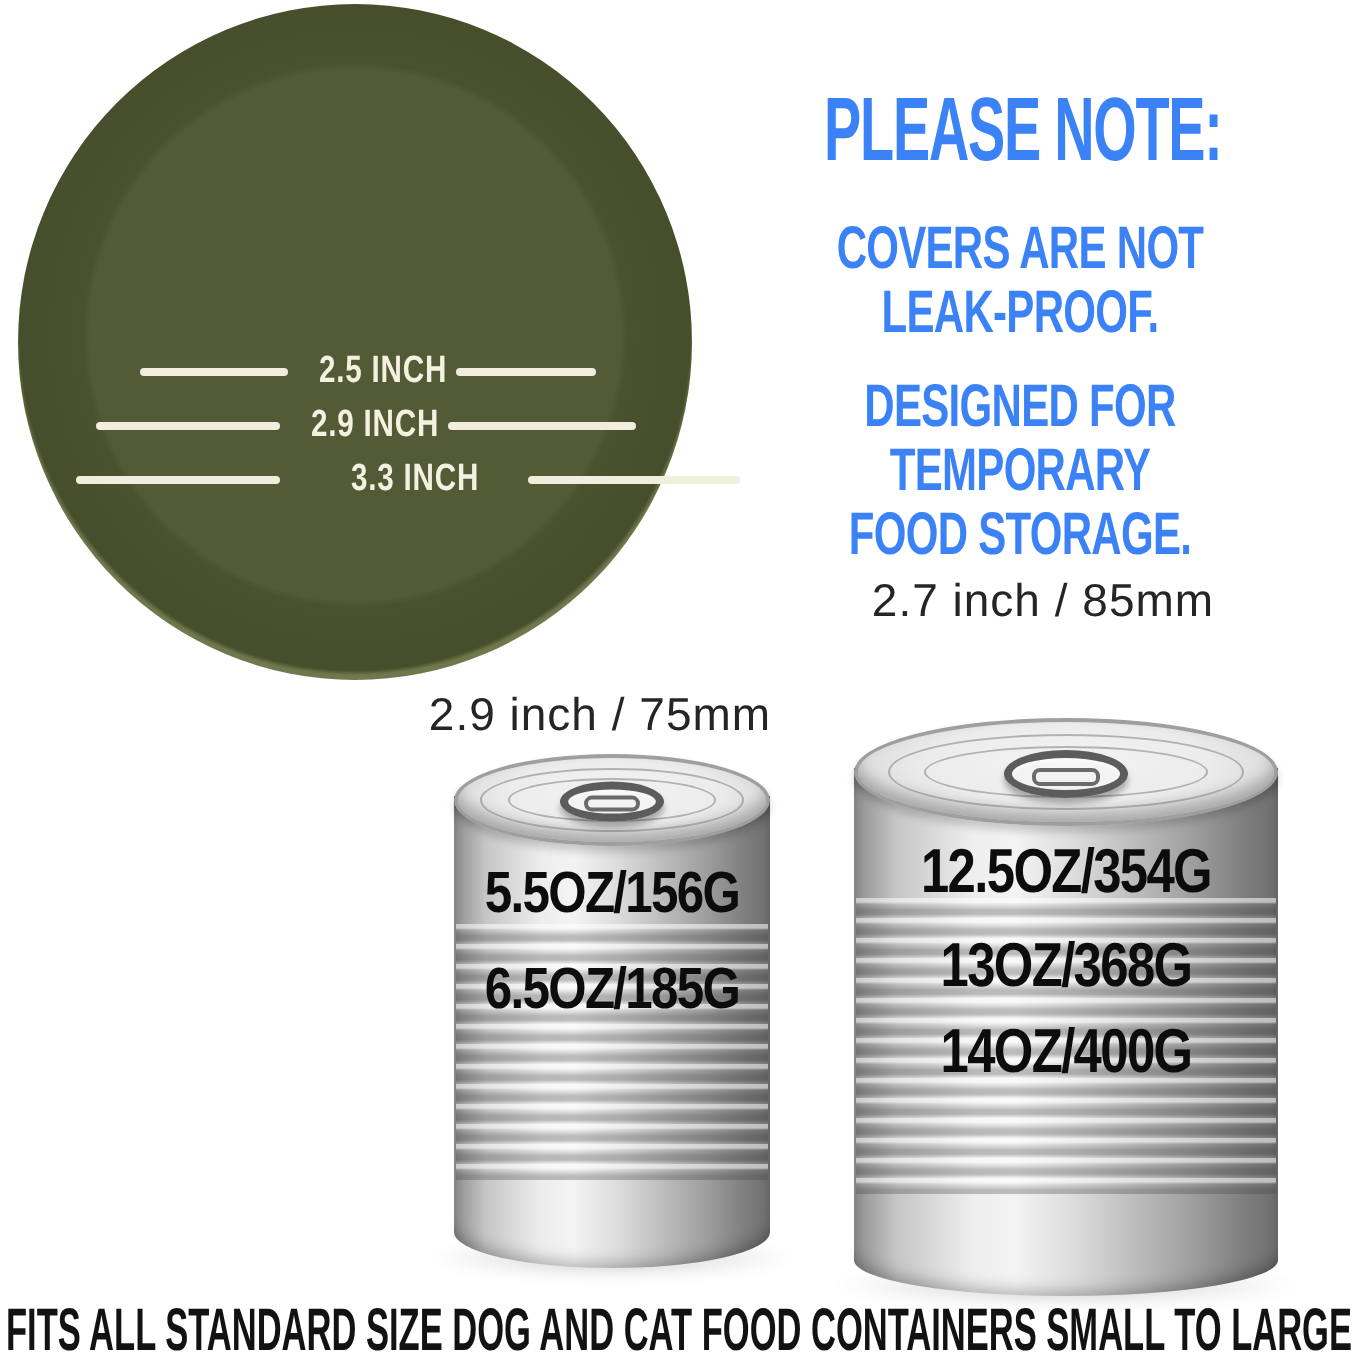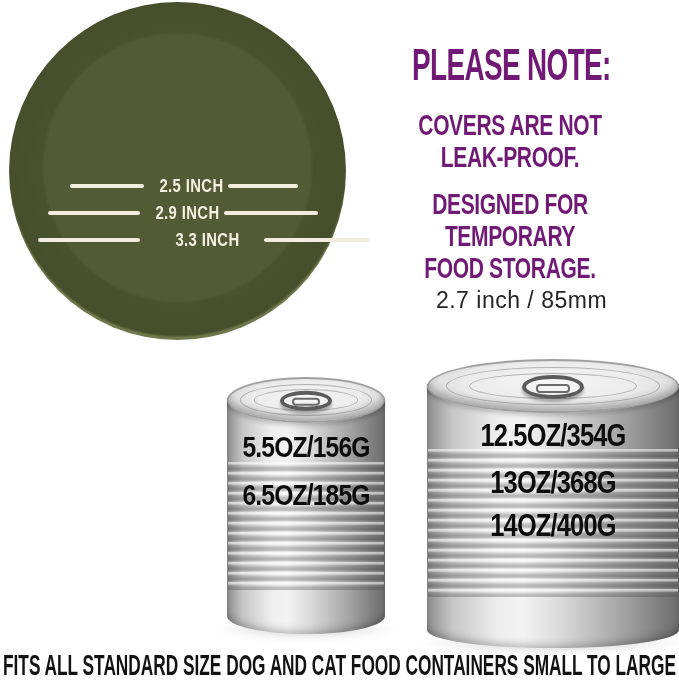--- a/index.html
+++ b/index.html
@@ -31,21 +31,21 @@
     transform:scaleX(0.78); letter-spacing:0.5px; line-height:22px;
   }
   .m-row.r1 { left:70px; top:175px; }
   .m-row.r2 { left:48px; top:202px; }
   .m-row.r3 { left:38px; top:229px;gap:28px; }
   .r1 .m-line.l { width:74px; } .r1 .m-line.r { width:70px; }
   .r2 .m-line.l { width:92px; } .r2 .m-line.r { width:94px; }
   .r3 .m-line.l { width:102px; } .r3 .m-line.r { width:106px; }
 
   
-  .note { position:absolute; left:352px; top:42px; width:316px; text-align:center; color:#701a75; }
+  .note { position:absolute; left:352px; top:42px; width:316px; text-align:center; color:#3b82f6; }
   .note-title {
     font-size:45px; font-weight:700; line-height:1; white-space:nowrap;
     transform:scaleX(0.62); letter-spacing:-1px;
   }
   .note-p {
     font-size:30px; font-weight:700; line-height:1.07; white-space:pre-line;
     transform:scaleX(0.70); letter-spacing:-0.5px;
   }
   .note-p.p1 { margin-top:22px; }
   .note-p.p2 { margin-top:15px; }
@@ -118,21 +118,21 @@
   .can.md { left:227px; top:377px; width:158px; height:257px; }
   .can.md .lid { height:46px; }
   .can.md .body { top:21px; }
   .can.md .ribs { top:85px; height:128px; }
   .can.md .tab { width:52px; height:20px; }
   .can.md .oz { font-size:29px; transform:scaleX(0.85); letter-spacing:-1px; }
   .can.md .oz.l1 { top:56px; }
   .can.md .oz.l2 { top:104px; }
 
   
-  .can.lg { left:427px; top:359px; width:252px; height:289px; }
+  .can.lg { left:427px; top:359px; width:212px; height:289px; }
   .can.lg .lid { height:54px; }
   .can.lg .body { top:25px; }
   .can.lg .ribs { top:90px; height:148px; }
   .can.lg .tab { width:62px; height:24px; }
   .can.lg .oz { font-size:31px; transform:scaleX(0.82); letter-spacing:-1px; }
   .can.lg .oz.l1 { top:61px; }
   .can.lg .oz.l2 { top:108px; }
   .can.lg .oz.l3 { top:151px; }
 
   
@@ -165,20 +165,21 @@
   </div>
 
   <div class="note">
     <div class="note-title">PLEASE NOTE:</div>
     <div class="note-p p1">COVERS ARE NOT
 LEAK-PROOF.</div>
     <div class="note-p p2">DESIGNED FOR TEMPORARY
 FOOD STORAGE.</div>
   </div>
 
+  <div class="size-label medium">2.9 inch / 75mm</div>
   <div class="size-label large">2.7 inch / 85mm</div>
 
 
   <div class="can md">
     <div class="shadow"></div>
     <div class="body"></div>
     <div class="ribs"></div>
     <div class="lid">
       <div class="lid-ring o"></div>
       <div class="lid-ring i"></div>

